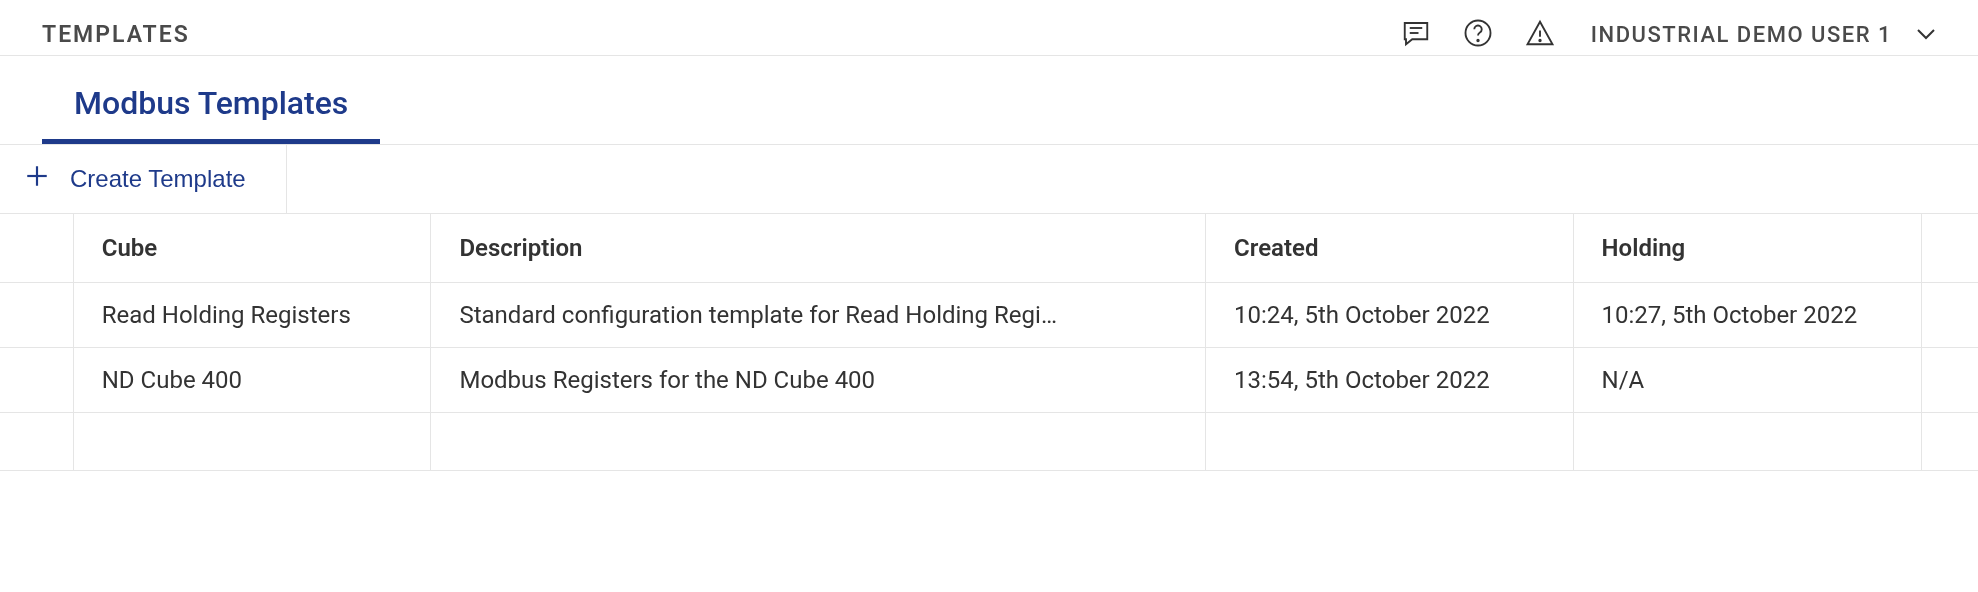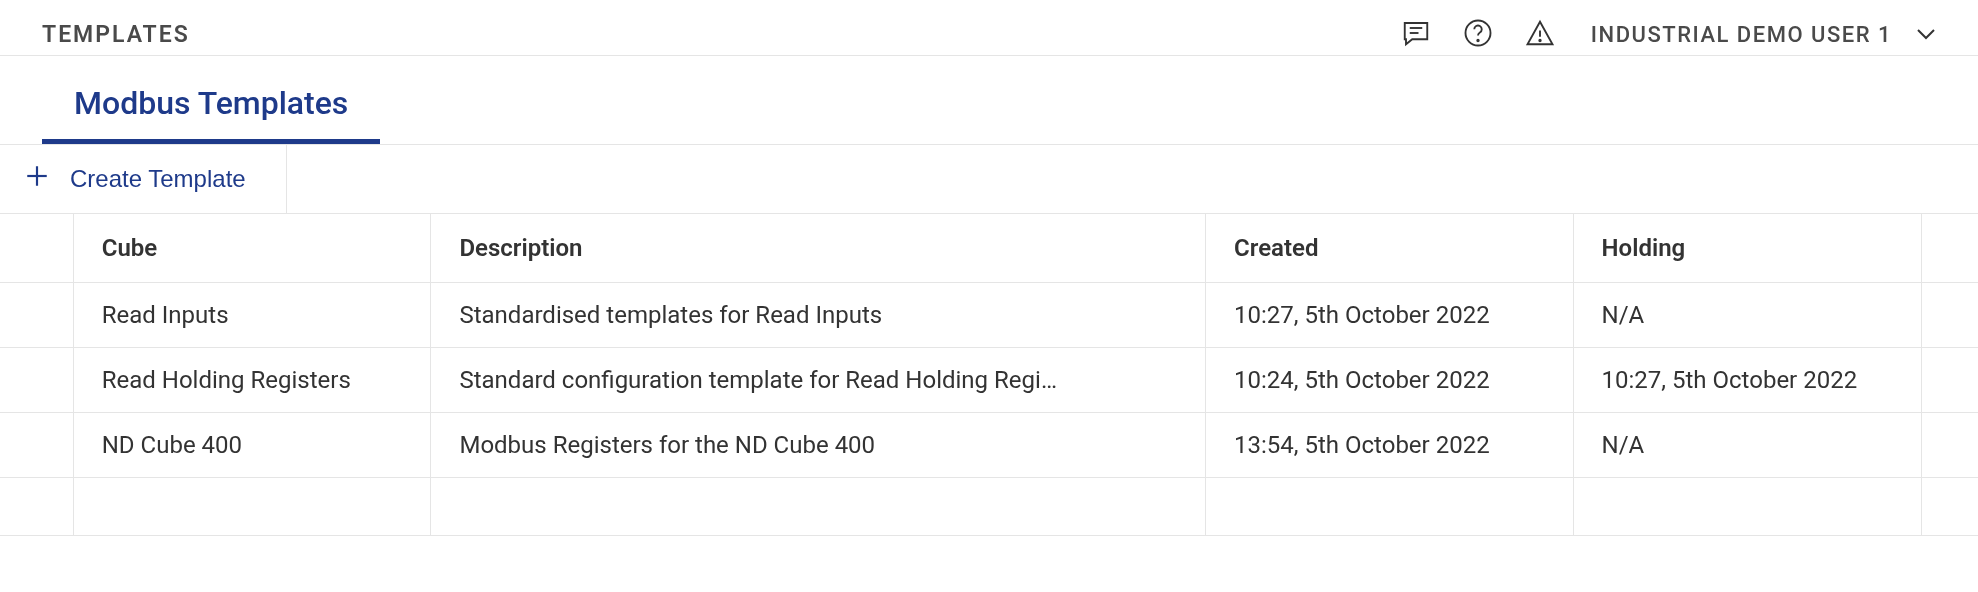--- a/index.html
+++ b/index.html
@@ -245,28 +245,20 @@
         <th>Cube</th>
         <th>Description</th>
         <th>Created</th>
         <th>Holding</th>
         <th></th>
       </tr>
     </thead>
     <tbody>
       <tr>
         <td></td>
-        <td>Read Inputs</td>
-        <td class="col-desc">Standardised templates for Read Inputs</td>
-        <td>10:27, 5th October 2022</td>
-        <td>N/A</td>
-        <td></td>
-      </tr>
-      <tr>
-        <td></td>
         <td>Read Holding Registers</td>
         <td class="col-desc">Standard configuration template for Read Holding Regi…</td>
         <td>10:24, 5th October 2022</td>
         <td>10:27, 5th October 2022</td>
         <td></td>
       </tr>
       <tr>
         <td></td>
         <td>ND Cube 400</td>
         <td class="col-desc">Modbus Registers for the ND Cube 400</td>

